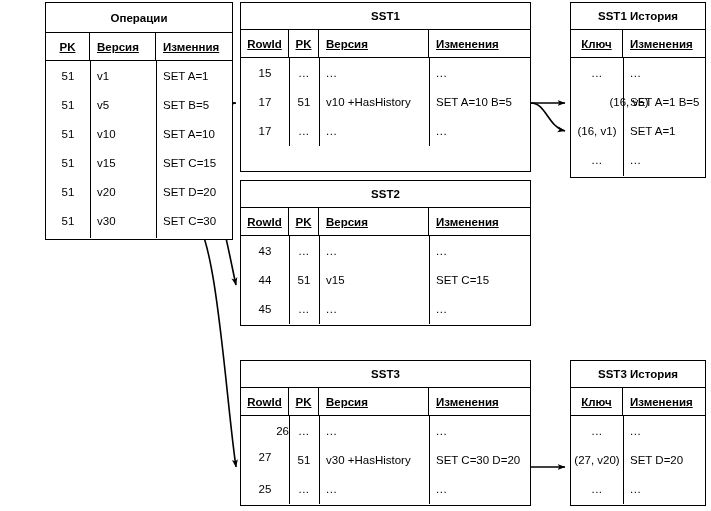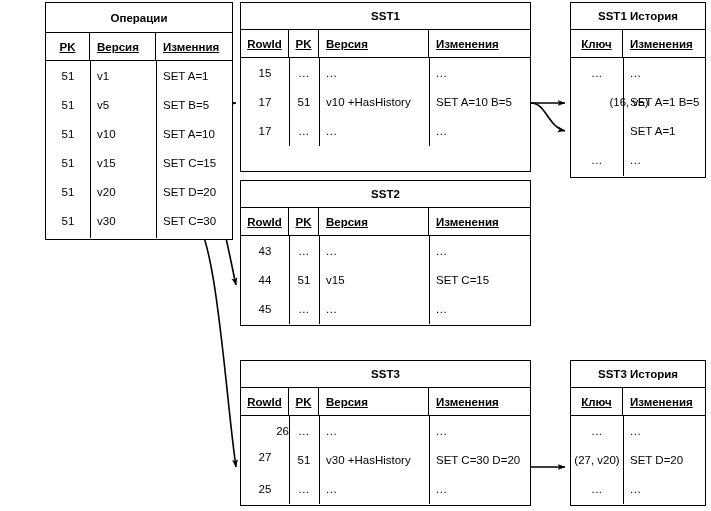--- a/index.html
+++ b/index.html
@@ -277,20 +277,23 @@
           <span class="dots">...</span>
         </div>
 
       <div class="cell ctr" style="left:0px;  top:29px; width:52px; height:29px;margin-left:32px;">
           <span>(16, v5)</span>
         </div>
       <div class="cell lft" style="left:59px; top:29px; width:74px; height:29px;">
           <span>SET A=1 B=5</span>
         </div>
 
+      <div class="cell ctr" style="left:0px;  top:58px; width:52px; height:29px;">
+          <span>(16, v1)</span>
+        </div>
       <div class="cell lft" style="left:59px; top:58px; width:74px; height:29px;">
           <span>SET A=1</span>
         </div>
 
       <div class="cell ctr" style="left:0px;  top:87px; width:52px; height:29px;">
           <span class="dots">...</span>
         </div>
       <div class="cell lft" style="left:59px; top:87px; width:74px; height:29px;">
           <span class="dots">...</span>
         </div>

